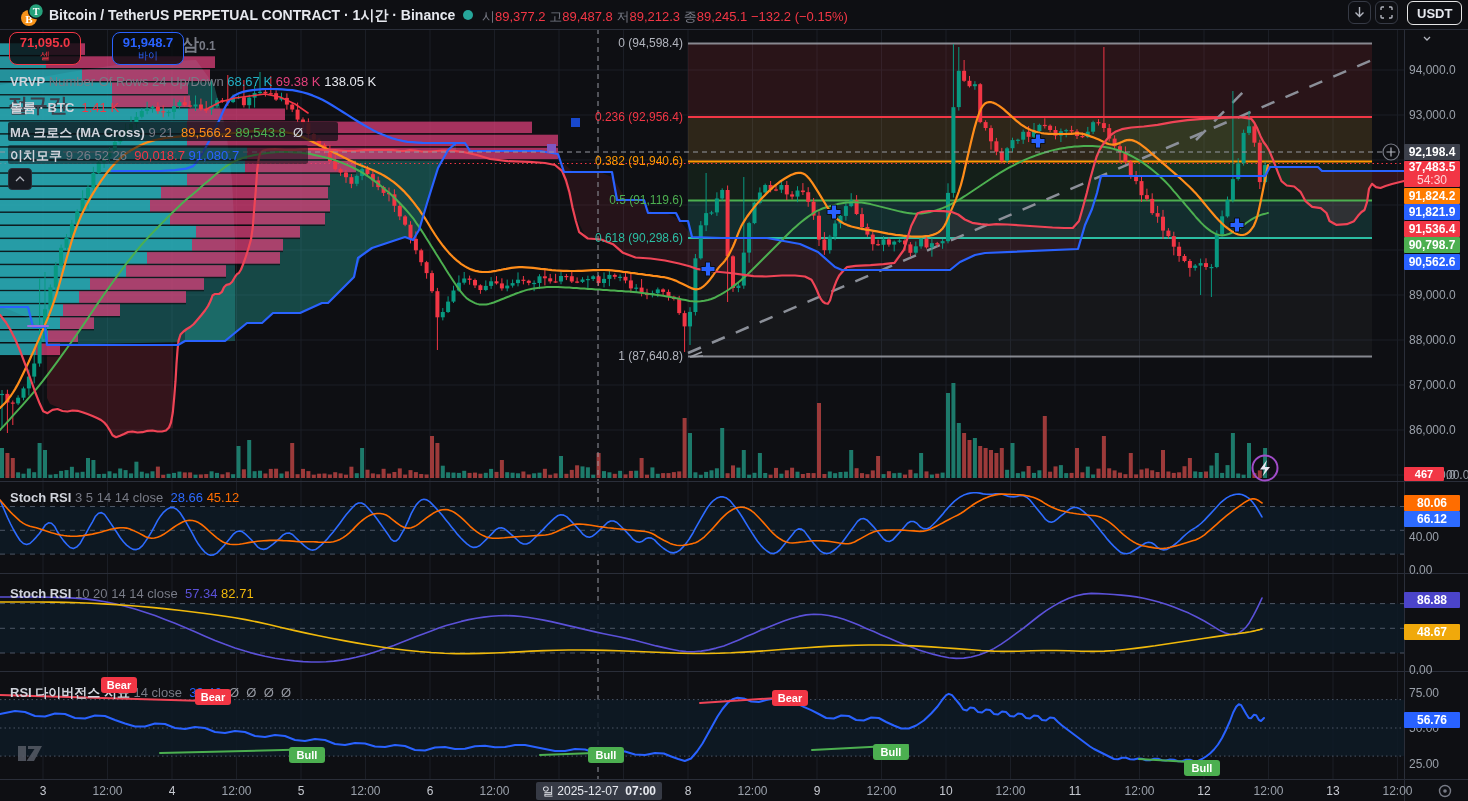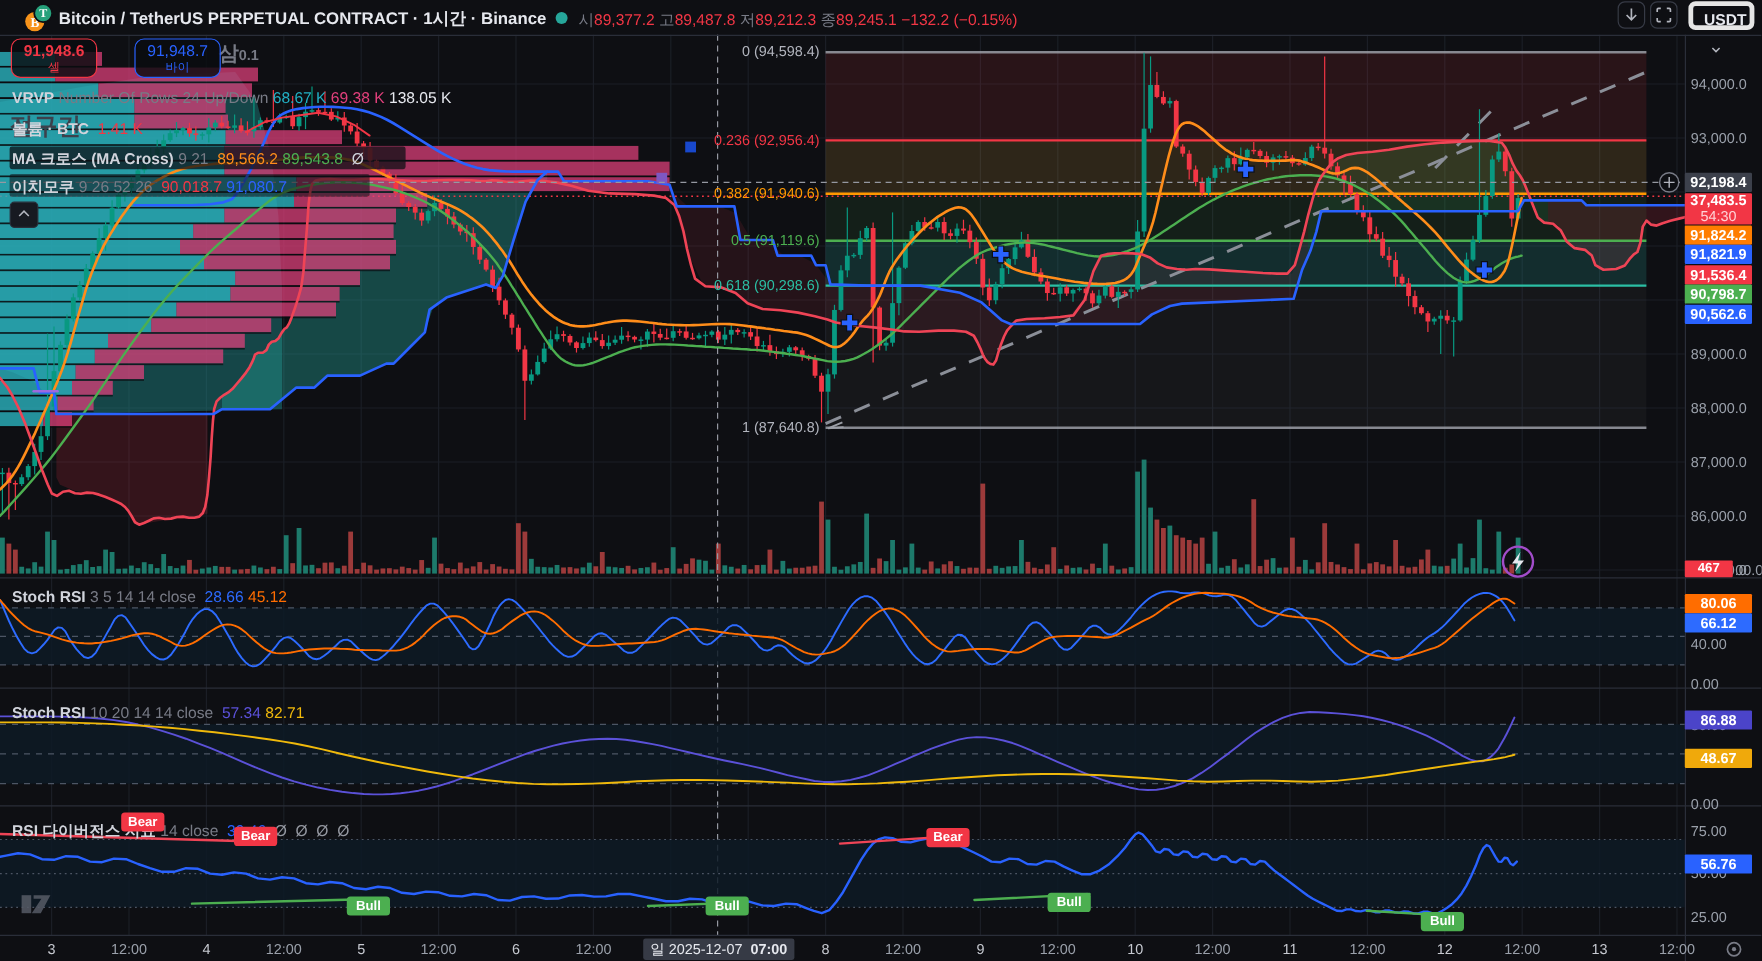--- a/index.html
+++ b/index.html
@@ -901,26 +901,26 @@
 </svg>
 <div style="position:absolute;left:21px;top:4px;width:22px;height:22px;"></div><svg style="position:absolute;left:20px;top:3px" width="24" height="24" viewBox="0 0 24 24">
 <circle cx="9" cy="15" r="8" fill="#f7931a"></circle>
       <text x="9" y="19.5" font-size="11" font-weight="bold" fill="#fff" text-anchor="middle">B</text>
 <circle cx="16" cy="8" r="7.5" fill="#26a17b" stroke="#0e0f13" stroke-width="1.5"></circle>
       <text x="16" y="11.5" font-size="10" font-weight="bold" fill="#fff" text-anchor="middle">T</text>
     </svg><div style="position:absolute;left:49px;top:7px;font-family:'Liberation Sans',sans-serif;font-size:14px;font-weight:700;color:#e6e8ee;white-space:nowrap;">Bitcoin / TetherUS PERPETUAL CONTRACT · 1시간 · Binance</div><div style="position:absolute;left:463px;top:10px;width:10px;height:10px;border-radius:6px;background:#26a69a;"></div><div style="position:absolute;left:482px;top:8px;font-family:'Liberation Sans',sans-serif;font-size:13px;color:#787b86;white-space:nowrap;">시<span style="color:#f23645">89,377.2</span> 고<span style="color:#f23645">89,487.8</span> 저<span style="color:#f23645">89,212.3</span> 종<span style="color:#f23645">89,245.1</span> <span style="color:#f23645">−132.2 (−0.15%)</span></div><div style="position:absolute;left:1348px;top:1px;width:23px;height:23px;border:1px solid #363a45;border-radius:6px;"></div><svg style="position:absolute;left:1348px;top:1px" width="23" height="23">
       <path d="M 11.5 6 v 9 M 7.5 11.5 l 4 4 l 4 -4" stroke="#b2b5be" stroke-width="1.4" fill="none"></path>
     </svg><div style="position:absolute;left:1375px;top:1px;width:23px;height:23px;border:1px solid #363a45;border-radius:6px;"></div><svg style="position:absolute;left:1375px;top:1px" width="23" height="23">
       <path d="M 6 9 v -2 a1 1 0 0 1 1 -1 h 2 M 14 6 h 2 a1 1 0 0 1 1 1 v 2 M 17 14 v 2 a1 1 0 0 1 -1 1 h -2 M 9 17 h -2 a1 1 0 0 1 -1 -1 v -2" stroke="#b2b5be" stroke-width="1.4" fill="none"></path>
-    </svg><div style="position:absolute;left:1407px;top:1px;width:55px;height:24px;border:4px solid #e5e5e5;border-radius:6px;font-family:'Liberation Sans',sans-serif;font-size:13px;font-weight:700;color:#e6e8ee;text-align:left;line-height:24px;padding-left:9px;box-sizing:border-box;">USDT<svg width="8" height="6" style="margin-left:6px">
+    </svg><div style="position:absolute;left:1407px;top:1px;width:55px;height:24px;border:1px solid #e5e5e5;border-radius:6px;font-family:'Liberation Sans',sans-serif;font-size:13px;font-weight:700;color:#e6e8ee;text-align:left;line-height:24px;padding-left:9px;box-sizing:border-box;">USDT<svg width="8" height="6" style="margin-left:6px">
         <path d="M1 1 l3 3 l3 -3" stroke="#b2b5be" fill="none" stroke-width="1.3"></path>
       </svg></div><div style="position:absolute;left:182px;top:33px;font-family:'Liberation Sans',sans-serif;font-size:17px;font-weight:700;color:#787b86;">삼<span style="font-size:12px">0.1</span></div><div style="position:absolute;left:9px;top:32px;width:72px;height:33px;border:1.5px solid #f23645;border-radius:8px;background:rgba(10,12,16,0.82);font-family:'Liberation Sans',sans-serif;text-align:center;">
-      <div style="font-size:13px;font-weight:700;color:#f23645;margin-top:2px">91,948.6</div>
+      <div style="font-size:13px;font-weight:700;color:#f23645;margin-top:2px">71,095.0</div>
       <div style="font-size:10px;color:#f23645;margin-top:-1px">셀</div>
     </div><div style="position:absolute;left:112px;top:32px;width:72px;height:33px;border:1.5px solid #2962ff;border-radius:8px;background:rgba(10,12,16,0.82);font-family:'Liberation Sans',sans-serif;text-align:center;">
-      <div style="font-size:13px;font-weight:400;color:#2962ff;margin-top:2px">91,948.7</div>
+      <div style="font-size:13px;font-weight:700;color:#2962ff;margin-top:2px">91,948.7</div>
       <div style="font-size:10px;color:#2962ff;margin-top:-1px">바이</div>
     </div><div style="position:absolute;left:8px;top:92px;font-family:'Liberation Sans',sans-serif;font-size:20px;font-weight:700;color:#3c414c;">절구간</div><div style="position:absolute;left:10px;top:74px;font-family:'Liberation Sans',sans-serif;font-size:13px;color:#d1d4dc;white-space:nowrap;"><b>VRVP</b> <span style="color:#787b86">Number Of Rows 24 Up/Down</span> <span style="color:#22b0c4">68.67 K</span>&nbsp;<span style="color:#e2407c">69.38 K</span>&nbsp;<span style="color:#e6e8ee">138.05 K</span></div><div style="position:absolute;left:10px;top:99px;font-family:'Liberation Sans',sans-serif;font-size:13px;color:#d1d4dc;white-space:nowrap;"><b>볼륨 · BTC</b>&nbsp; <span style="color:#f23645">1.41 K</span></div><div style="position:absolute;left:8px;top:122px;width:330px;height:19px;background:rgba(14,16,21,0.75);border-radius:2px;"></div><div style="position:absolute;left:10px;top:124px;font-family:'Liberation Sans',sans-serif;font-size:13px;color:#d1d4dc;white-space:nowrap;"><b>MA 크로스 (MA Cross)</b> <span style="color:#787b86">9 21</span>&nbsp; <span style="color:#ff8d1a">89,566.2</span> <span style="color:#4caf50">89,543.8</span>&nbsp; <span style="color:#d1d4dc">Ø</span></div><div style="position:absolute;left:8px;top:145px;width:300px;height:19px;background:rgba(14,16,21,0.55);border-radius:2px;"></div><div style="position:absolute;left:10px;top:147px;font-family:'Liberation Sans',sans-serif;font-size:13px;color:#d1d4dc;white-space:nowrap;"><b>이치모쿠</b> <span style="color:#787b86">9 26 52 26</span>&nbsp; <span style="color:#f23645">90,018.7</span> <span style="color:#2962ff">91,080.7</span></div><div style="position:absolute;left:8px;top:168px;width:24px;height:22px;background:#171a21;border:1px solid #2a2e39;border-radius:4px;text-align:center;font-family:'Liberation Sans',sans-serif;font-size:10px;color:#b2b5be;line-height:20px;"><svg width="10" height="6">
         <path d="M1 5 l4 -4 l4 4" stroke="#b2b5be" fill="none" stroke-width="1.3"></path>
       </svg></div><div style="position:absolute;left:10px;top:490px;font-family:'Liberation Sans',sans-serif;font-size:13px;color:#d1d4dc;white-space:nowrap;"><b>Stoch RSI</b> <span style="color:#787b86">3 5 14 14 close</span>&nbsp; <span style="color:#2d6bff">28.66</span> <span style="color:#ff6d00">45.12</span></div><div style="position:absolute;left:10px;top:586px;font-family:'Liberation Sans',sans-serif;font-size:13px;color:#d1d4dc;white-space:nowrap;"><b>Stoch RSI</b> <span style="color:#787b86">10 20 14 14 close</span>&nbsp; <span style="color:#5b51d8">57.34</span> <span style="color:#f0b90b">82.71</span></div><div style="position:absolute;left:10px;top:684px;font-family:'Liberation Sans',sans-serif;font-size:13px;color:#d1d4dc;white-space:nowrap;"><b>RSI 다이버전스 지표</b> <span style="color:#787b86">14 close</span>&nbsp; <span style="color:#2962ff">39.46</span>&nbsp; <span style="color:#9598a1">Ø&nbsp; Ø&nbsp; Ø&nbsp; Ø</span></div><div style="position:absolute;left:101px;top:677px;width:36px;height:16px;background:#f23645;border-radius:3px;font-family:'Liberation Sans',sans-serif;font-size:11px;font-weight:700;color:#fff;text-align:center;line-height:16px;">Bear</div><div style="position:absolute;left:195px;top:689px;width:36px;height:16px;background:#f23645;border-radius:3px;font-family:'Liberation Sans',sans-serif;font-size:11px;font-weight:700;color:#fff;text-align:center;line-height:16px;">Bear</div><div style="position:absolute;left:772px;top:690px;width:36px;height:16px;background:#f23645;border-radius:3px;font-family:'Liberation Sans',sans-serif;font-size:11px;font-weight:700;color:#fff;text-align:center;line-height:16px;">Bear</div><div style="position:absolute;left:289px;top:747px;width:36px;height:16px;background:#4caf50;border-radius:3px;font-family:'Liberation Sans',sans-serif;font-size:11px;font-weight:700;color:#fff;text-align:center;line-height:16px;">Bull</div><div style="position:absolute;left:588px;top:747px;width:36px;height:16px;background:#4caf50;border-radius:3px;font-family:'Liberation Sans',sans-serif;font-size:11px;font-weight:700;color:#fff;text-align:center;line-height:16px;">Bull</div><div style="position:absolute;left:873px;top:744px;width:36px;height:16px;background:#4caf50;border-radius:3px;font-family:'Liberation Sans',sans-serif;font-size:11px;font-weight:700;color:#fff;text-align:center;line-height:16px;">Bull</div><div style="position:absolute;left:1184px;top:760px;width:36px;height:16px;background:#4caf50;border-radius:3px;font-family:'Liberation Sans',sans-serif;font-size:11px;font-weight:700;color:#fff;text-align:center;line-height:16px;">Bull</div><div style="position:absolute;left:583px;top:35.5px;width:100px;font-family:'Liberation Sans',sans-serif;font-size:12px;color:#b2b5be;text-align:right;white-space:nowrap;">0 (94,598.4)</div><div style="position:absolute;left:583px;top:109.5px;width:100px;font-family:'Liberation Sans',sans-serif;font-size:12px;color:#f23645;text-align:right;white-space:nowrap;">0.236 (92,956.4)</div><div style="position:absolute;left:583px;top:154.0px;width:100px;font-family:'Liberation Sans',sans-serif;font-size:12px;color:#ff9800;text-align:right;white-space:nowrap;">0.382 (91,940.6)</div><div style="position:absolute;left:583px;top:193.1px;width:100px;font-family:'Liberation Sans',sans-serif;font-size:12px;color:#4caf50;text-align:right;white-space:nowrap;">0.5 (91,119.6)</div><div style="position:absolute;left:583px;top:230.5px;width:100px;font-family:'Liberation Sans',sans-serif;font-size:12px;color:#2bbfa4;text-align:right;white-space:nowrap;">0.618 (90,298.6)</div><div style="position:absolute;left:583px;top:349.0px;width:100px;font-family:'Liberation Sans',sans-serif;font-size:12px;color:#b2b5be;text-align:right;white-space:nowrap;">1 (87,640.8)</div><div style="position:absolute;left:1409px;top:63px;font-family:'Liberation Sans',sans-serif;font-size:12px;color:#9aa0aa;">94,000.0</div><div style="position:absolute;left:1409px;top:108px;font-family:'Liberation Sans',sans-serif;font-size:12px;color:#9aa0aa;">93,000.0</div><div style="position:absolute;left:1409px;top:288px;font-family:'Liberation Sans',sans-serif;font-size:12px;color:#9aa0aa;">89,000.0</div><div style="position:absolute;left:1409px;top:333px;font-family:'Liberation Sans',sans-serif;font-size:12px;color:#9aa0aa;">88,000.0</div><div style="position:absolute;left:1409px;top:378px;font-family:'Liberation Sans',sans-serif;font-size:12px;color:#9aa0aa;">87,000.0</div><div style="position:absolute;left:1409px;top:423px;font-family:'Liberation Sans',sans-serif;font-size:12px;color:#9aa0aa;">86,000.0</div><div style="position:absolute;left:1409px;top:468px;font-family:'Liberation Sans',sans-serif;font-size:12px;color:#9aa0aa;">85,000.0</div><div style="position:absolute;left:1409px;top:530px;font-family:'Liberation Sans',sans-serif;font-size:12px;color:#9aa0aa;">40.00</div><div style="position:absolute;left:1409px;top:563px;font-family:'Liberation Sans',sans-serif;font-size:12px;color:#9aa0aa;">0.00</div><div style="position:absolute;left:1409px;top:596.6px;font-family:'Liberation Sans',sans-serif;font-size:12px;color:#9aa0aa;">80.00</div><div style="position:absolute;left:1409px;top:627px;font-family:'Liberation Sans',sans-serif;font-size:12px;color:#9aa0aa;">40.00</div><div style="position:absolute;left:1409px;top:662.5px;font-family:'Liberation Sans',sans-serif;font-size:12px;color:#9aa0aa;">0.00</div><div style="position:absolute;left:1409px;top:685.5px;font-family:'Liberation Sans',sans-serif;font-size:12px;color:#9aa0aa;">75.00</div><div style="position:absolute;left:1409px;top:721px;font-family:'Liberation Sans',sans-serif;font-size:12px;color:#9aa0aa;">50.00</div><div style="position:absolute;left:1409px;top:756.5px;font-family:'Liberation Sans',sans-serif;font-size:12px;color:#9aa0aa;">25.00</div><div style="position:absolute;left:1404px;top:144px;width:56px;height:16px;background:#3c404b;font-family:'Liberation Sans',sans-serif;font-size:12px;font-weight:700;color:#fff;text-align:center;line-height:16px;border-radius:1px;">92,198.4</div><div style="position:absolute;left:1404px;top:161px;width:56px;height:26px;background:#f23645;font-family:'Liberation Sans',sans-serif;font-size:12px;font-weight:700;color:#fff;text-align:center;border-radius:1px;">
       <div style="line-height:13px;margin-top:0px">37,483.5</div>
       <div style="line-height:12px;font-weight:400;color:#ffd2d6">54:30</div>
     </div><div style="position:absolute;left:1404px;top:188px;width:56px;height:16px;background:#ff7d00;font-family:'Liberation Sans',sans-serif;font-size:12px;font-weight:700;color:#fff;text-align:center;line-height:16px;border-radius:1px;">91,824.2</div><div style="position:absolute;left:1404px;top:204px;width:56px;height:16px;background:#2962ff;font-family:'Liberation Sans',sans-serif;font-size:12px;font-weight:700;color:#fff;text-align:center;line-height:16px;border-radius:1px;">91,821.9</div><div style="position:absolute;left:1404px;top:221px;width:56px;height:16px;background:#f23645;font-family:'Liberation Sans',sans-serif;font-size:12px;font-weight:700;color:#fff;text-align:center;line-height:16px;border-radius:1px;">91,536.4</div><div style="position:absolute;left:1404px;top:237px;width:56px;height:16px;background:#4caf50;font-family:'Liberation Sans',sans-serif;font-size:12px;font-weight:700;color:#fff;text-align:center;line-height:16px;border-radius:1px;">90,798.7</div><div style="position:absolute;left:1404px;top:254px;width:56px;height:16px;background:#2962ff;font-family:'Liberation Sans',sans-serif;font-size:12px;font-weight:700;color:#fff;text-align:center;line-height:16px;border-radius:1px;">90,562.6</div><div style="position:absolute;left:1404px;top:467px;width:40px;height:14px;background:#f23645;font-family:'Liberation Sans',sans-serif;font-size:11px;font-weight:700;color:#fff;text-align:center;line-height:14px;border-radius:1px;">467</div><div style="position:absolute;left:1446px;top:468px;font-family:'Liberation Sans',sans-serif;font-size:12px;color:#9aa0aa;">00.0</div><div style="position:absolute;left:1404px;top:495px;width:56px;height:16px;background:#ff6d00;font-family:'Liberation Sans',sans-serif;font-size:12px;font-weight:700;color:#fff;text-align:center;line-height:16px;border-radius:1px;">80.06</div><div style="position:absolute;left:1404px;top:511px;width:56px;height:16px;background:#2d6bff;font-family:'Liberation Sans',sans-serif;font-size:12px;font-weight:700;color:#fff;text-align:center;line-height:16px;border-radius:1px;">66.12</div><div style="position:absolute;left:1404px;top:592px;width:56px;height:16px;background:#4b44c9;font-family:'Liberation Sans',sans-serif;font-size:12px;font-weight:700;color:#fff;text-align:center;line-height:16px;border-radius:1px;">86.88</div><div style="position:absolute;left:1404px;top:624px;width:56px;height:16px;background:#f0a90b;font-family:'Liberation Sans',sans-serif;font-size:12px;font-weight:700;color:#fff;text-align:center;line-height:16px;border-radius:1px;">48.67</div><div style="position:absolute;left:1404px;top:711.5px;width:56px;height:16px;background:#2962ff;font-family:'Liberation Sans',sans-serif;font-size:12px;font-weight:700;color:#fff;text-align:center;line-height:16px;border-radius:1px;">56.76</div><div style="position:absolute;left:31px;top:784px;width:24px;font-family:'Liberation Sans',sans-serif;font-size:12px;color:#c6c9d0;text-align:center;">3</div><div style="position:absolute;left:160px;top:784px;width:24px;font-family:'Liberation Sans',sans-serif;font-size:12px;color:#c6c9d0;text-align:center;">4</div><div style="position:absolute;left:289px;top:784px;width:24px;font-family:'Liberation Sans',sans-serif;font-size:12px;color:#c6c9d0;text-align:center;">5</div><div style="position:absolute;left:418px;top:784px;width:24px;font-family:'Liberation Sans',sans-serif;font-size:12px;color:#c6c9d0;text-align:center;">6</div><div style="position:absolute;left:676px;top:784px;width:24px;font-family:'Liberation Sans',sans-serif;font-size:12px;color:#c6c9d0;text-align:center;">8</div><div style="position:absolute;left:805px;top:784px;width:24px;font-family:'Liberation Sans',sans-serif;font-size:12px;color:#c6c9d0;text-align:center;">9</div><div style="position:absolute;left:934px;top:784px;width:24px;font-family:'Liberation Sans',sans-serif;font-size:12px;color:#c6c9d0;text-align:center;">10</div><div style="position:absolute;left:1063px;top:784px;width:24px;font-family:'Liberation Sans',sans-serif;font-size:12px;color:#c6c9d0;text-align:center;">11</div><div style="position:absolute;left:1192px;top:784px;width:24px;font-family:'Liberation Sans',sans-serif;font-size:12px;color:#c6c9d0;text-align:center;">12</div><div style="position:absolute;left:1321px;top:784px;width:24px;font-family:'Liberation Sans',sans-serif;font-size:12px;color:#c6c9d0;text-align:center;">13</div><div style="position:absolute;left:89.5px;top:784px;width:36px;font-family:'Liberation Sans',sans-serif;font-size:12px;color:#9aa0aa;text-align:center;">12:00</div><div style="position:absolute;left:218.5px;top:784px;width:36px;font-family:'Liberation Sans',sans-serif;font-size:12px;color:#9aa0aa;text-align:center;">12:00</div><div style="position:absolute;left:347.5px;top:784px;width:36px;font-family:'Liberation Sans',sans-serif;font-size:12px;color:#9aa0aa;text-align:center;">12:00</div><div style="position:absolute;left:476.5px;top:784px;width:36px;font-family:'Liberation Sans',sans-serif;font-size:12px;color:#9aa0aa;text-align:center;">12:00</div><div style="position:absolute;left:734.5px;top:784px;width:36px;font-family:'Liberation Sans',sans-serif;font-size:12px;color:#9aa0aa;text-align:center;">12:00</div><div style="position:absolute;left:863.5px;top:784px;width:36px;font-family:'Liberation Sans',sans-serif;font-size:12px;color:#9aa0aa;text-align:center;">12:00</div><div style="position:absolute;left:992.5px;top:784px;width:36px;font-family:'Liberation Sans',sans-serif;font-size:12px;color:#9aa0aa;text-align:center;">12:00</div><div style="position:absolute;left:1121.5px;top:784px;width:36px;font-family:'Liberation Sans',sans-serif;font-size:12px;color:#9aa0aa;text-align:center;">12:00</div><div style="position:absolute;left:1250.5px;top:784px;width:36px;font-family:'Liberation Sans',sans-serif;font-size:12px;color:#9aa0aa;text-align:center;">12:00</div><div style="position:absolute;left:1379.5px;top:784px;width:36px;font-family:'Liberation Sans',sans-serif;font-size:12px;color:#9aa0aa;text-align:center;">12:00</div><div style="position:absolute;left:536px;top:782px;width:126px;height:18px;background:#363a45;border-radius:2px;font-family:'Liberation Sans',sans-serif;font-size:12px;color:#e6e8ee;text-align:center;line-height:18px;">일 2025-12-07&nbsp; <b>07:00</b></div>
 </div>
 </body></html>

